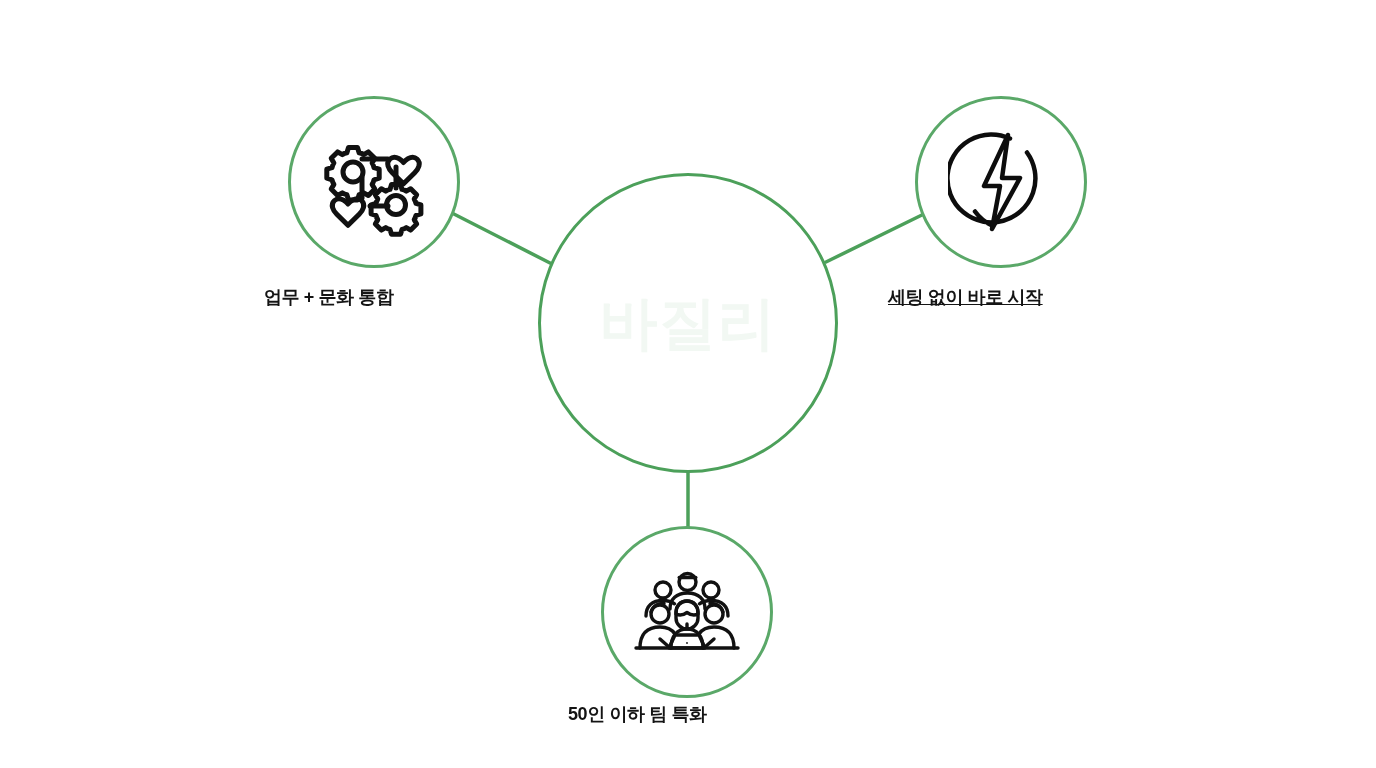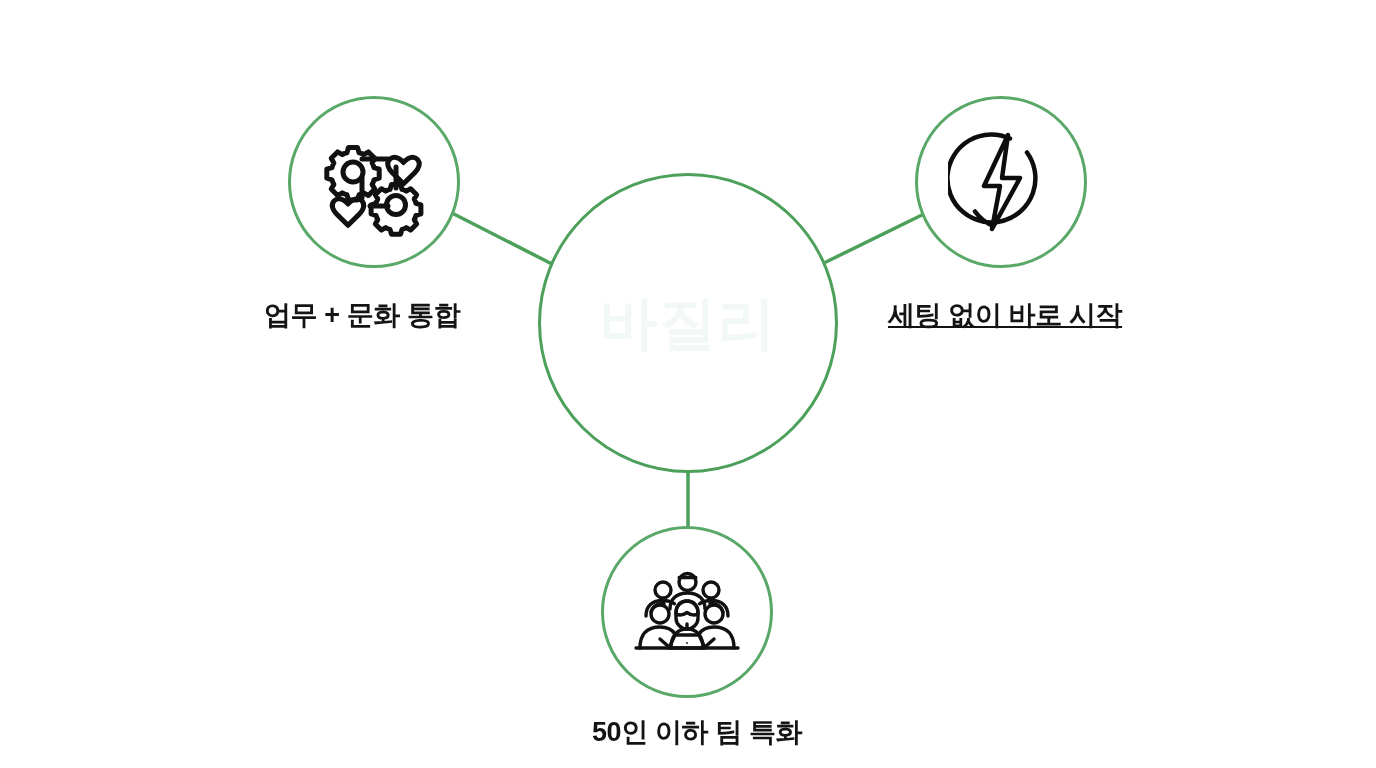--- a/index.html
+++ b/index.html
@@ -82,29 +82,28 @@
   .node svg { display: block; }
 
   #node-culture { left: 288px; top: 96px; }
   #node-speed   { left: 915px; top: 96px; }
   #node-team    { left: 601px; top: 526px; }
 
   
   .node-label {
     position: absolute;
     color: #141414;
-    font-size: 27px;
+    font-size: 18px;
     font-weight: bold;
     white-space: nowrap;
     letter-spacing: -0.4px;
-    margin-top: 12px;
   }
   #label-culture { left: 264px; top: 285px; }
   #label-speed   { left: 888px; top: 285px; text-decoration: underline; }
-  #label-team    { left: 592px; top: 702px; }
+  #label-team    { left: 568px; top: 702px; }
 </style>
 </head>
 <body>
 
 <div id="diagram-stage">
 
   <svg class="connector-layer" viewBox="0 0 1376 768" width="1376" height="768">
     <line x1="552" y1="264" x2="448" y2="211" stroke="#4CA05A" stroke-width="3.5" stroke-linecap="round"></line>
     <line x1="826" y1="262" x2="928" y2="212" stroke="#4CA05A" stroke-width="3.5" stroke-linecap="round"></line>
     <line x1="688" y1="466" x2="688" y2="530" stroke="#4CA05A" stroke-width="3.5" stroke-linecap="round"></line>

